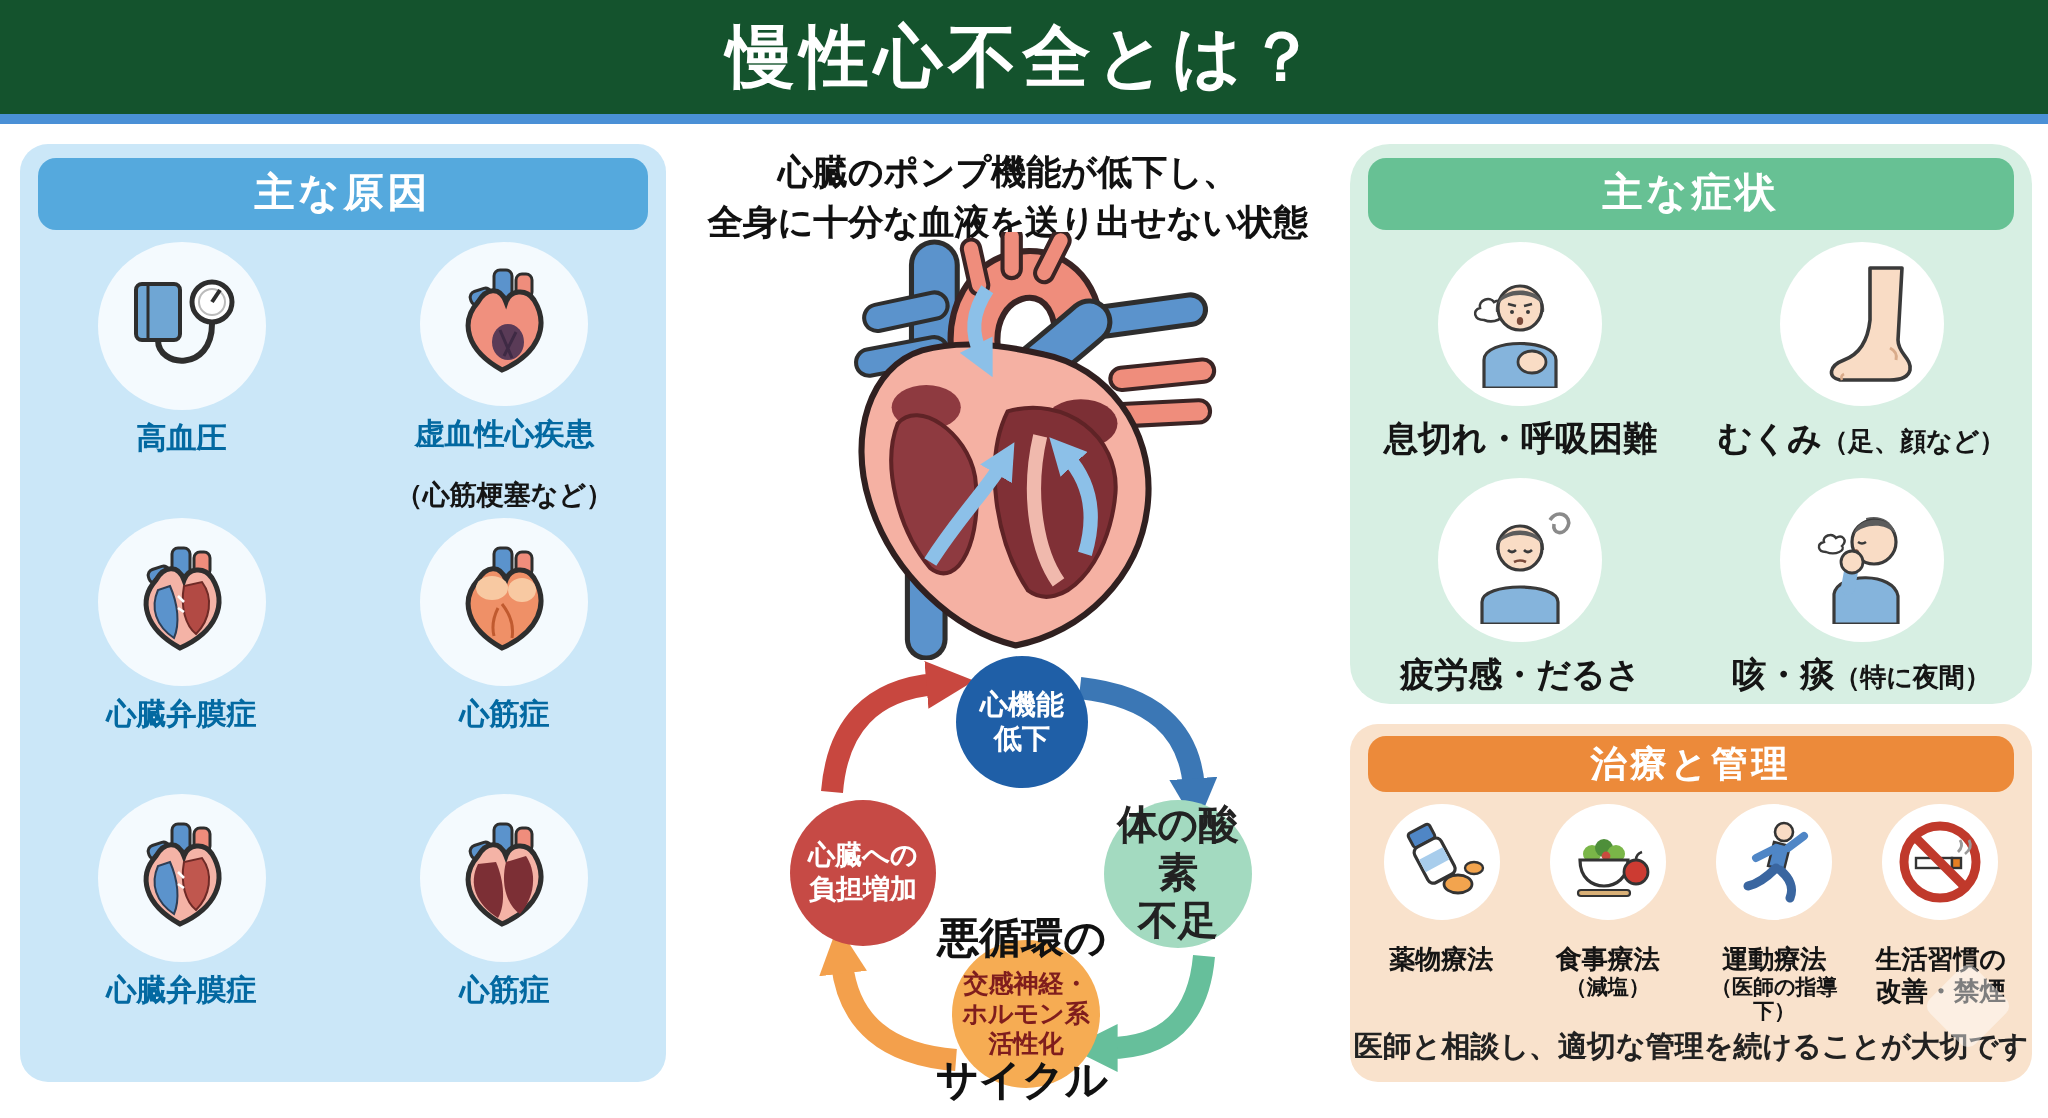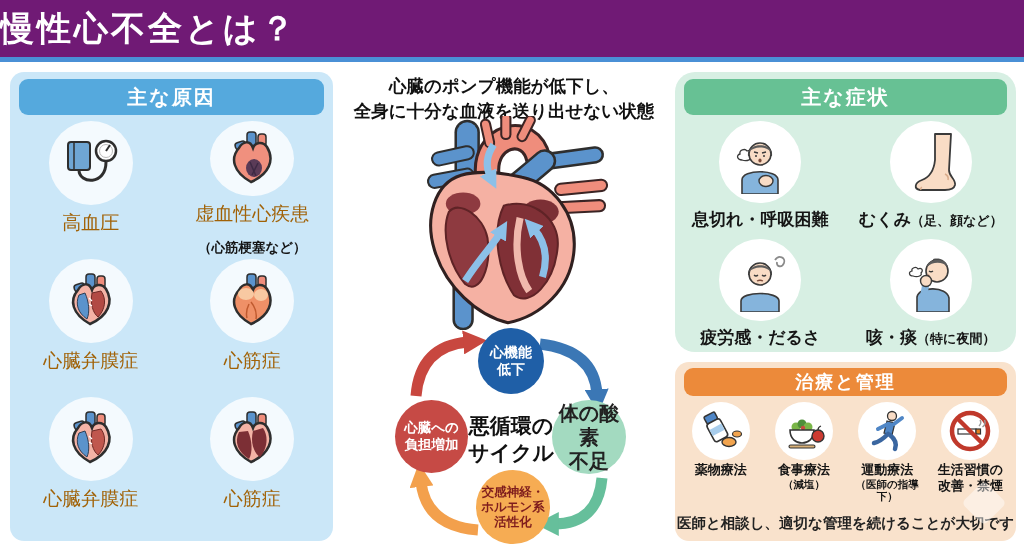--- a/index.html
+++ b/index.html
@@ -1,74 +1,74 @@
 <!DOCTYPE html>
 <html><head>
 <meta charset="utf-8">
 <style>
   html,body{margin:0;padding:0;background:#fff;}
   #canvas{position:relative;width:1024px;height:559px;overflow:hidden;background:#fff;
           font-family:"Liberation Sans","DejaVu Sans",sans-serif;}
 
   
-  .banner{position:absolute;left:0;top:0;width:1024px;height:57px;background:#701a75;
-          border-bottom:5px solid #4a90d6;display:flex;align-items:center;}
+  .banner{position:absolute;left:0;top:0;width:1024px;height:57px;background:#14532d;
+          border-bottom:5px solid #4a90d6;display:flex;align-items:center;justify-content:center;}
   .banner .title{color:#fff;font-size:34px;font-weight:bold;letter-spacing:3px;}
 
   
   .panel{position:absolute;border-radius:14px;box-sizing:border-box;}
   .panel-header{margin:7px 9px 0;height:36px;line-height:36px;border-radius:9px;color:#fff;
                 font-weight:bold;font-size:20px;text-align:center;letter-spacing:2px;}
   .icon-circle{border-radius:50%;background:#fff;display:flex;align-items:center;justify-content:center;}
   .sub:empty,.l2:empty{display:none;}
 
   
   .causes{left:10px;top:72px;width:323px;height:469px;background:#cbe7f8;}
   .causes .panel-header{background:#55a9dd;}
   .cause-grid{display:grid;grid-template-columns:1fr 1fr;grid-auto-rows:138px;padding-top:4px;}
   .cause-item{display:flex;flex-direction:column;align-items:center;padding-top:2px;}
   .cause-item .icon-circle{width:84px;height:84px;background:#f4fafe;}
-  .cause-item .label{font-weight:normal;font-size:19px;color:#a16207;margin-top:5px;}
+  .cause-item .label{font-weight:bold;font-size:15px;color:#0369a1;margin-top:5px;}
   .cause-item .sub{font-weight:bold;font-size:13.5px;color:#151515;margin-top:12px;}
 
   
   .center-desc{position:absolute;left:336px;top:74px;width:336px;text-align:center;
                font-weight:bold;font-size:17.5px;line-height:1.4;color:#111;}
   .heart-wrap{position:absolute;left:398px;top:116px;width:234px;height:214px;}
 
   
   .cycle{position:absolute;left:388px;top:326px;width:270px;height:232px;}
   .cycle svg.arrows{position:absolute;left:0;top:0;}
   .cycle-node{position:absolute;border-radius:50%;display:flex;flex-direction:column;
               align-items:center;justify-content:center;font-weight:bold;text-align:center;line-height:1.2;}
   .cycle-node span{display:block;}
   .n0{left:90px;top:2px;width:66px;height:66px;background:#1f5fa7;color:#fff;font-size:14px;}
   .n1{left:164px;top:74px;width:74px;height:74px;background:#a3dac0;color:#222;font-size:20px;}
   .n2{left:88px;top:144px;width:74px;height:74px;background:#f6ac53;color:#7f1d1d;font-size:12.5px;}
   .n3{left:7px;top:74px;width:73px;height:73px;background:#c64a45;color:#fff;font-size:13.5px;}
   .cycle-title{position:absolute;left:60px;top:86px;width:126px;text-align:center;
                font-size:21px;font-weight:bold;color:#111;line-height:1.3;}
-  .cycle-title span{display:block;}
+  .cycle-title span{display:block;margin-top:44px;}
 
   
   .symptoms{left:675px;top:72px;width:341px;height:280px;background:#d7efe3;border-radius:20px;}
   .symptoms .panel-header{background:#67c194;}
   .symptom-grid{display:grid;grid-template-columns:1fr 1fr;grid-auto-rows:118px;padding-top:6px;}
   .symptom-item{display:flex;flex-direction:column;align-items:center;}
   .symptom-item .icon-circle{width:82px;height:82px;}
   .symptom-item .caption{margin-top:5px;font-weight:bold;color:#151515;font-size:17px;white-space:nowrap;}
   .symptom-item .sub{font-size:13px;}
 
   
   .treatment{left:675px;top:362px;width:341px;height:179px;background:#f9e2cc;}
   .treatment .panel-header{margin:6px 9px 0;height:28px;line-height:28px;font-size:18px;background:#ec8a3a;}
   .treat-grid{display:grid;grid-template-columns:repeat(4,1fr);padding:6px 4px 0;}
   .treat-item{display:flex;flex-direction:column;align-items:center;text-align:center;}
   .treat-item .icon-circle{width:58px;height:58px;}
-  .treat-item .label,.treat-item .l2{font-weight:bold;font-size:13px;color:#151515;margin-top:2px;line-height:1.2;}
+  .treat-item .label,.treat-item .l2{font-weight:bold;font-size:13px;color:#151515;margin-top:12px;line-height:1.2;}
   .treat-item .l2{margin-top:0;}
   .treat-item .sub{font-weight:bold;font-size:10.5px;color:#151515;line-height:1.2;}
   .treat-note{position:absolute;left:0;bottom:8px;width:100%;text-align:center;
               font-weight:bold;font-size:14.5px;color:#222;}
   .wm{position:absolute;right:16px;bottom:22px;width:32px;height:32px;background:rgba(255,255,255,.45);
       transform:rotate(45deg);border-radius:5px;}
 </style>
 </head>
 <body>
 

